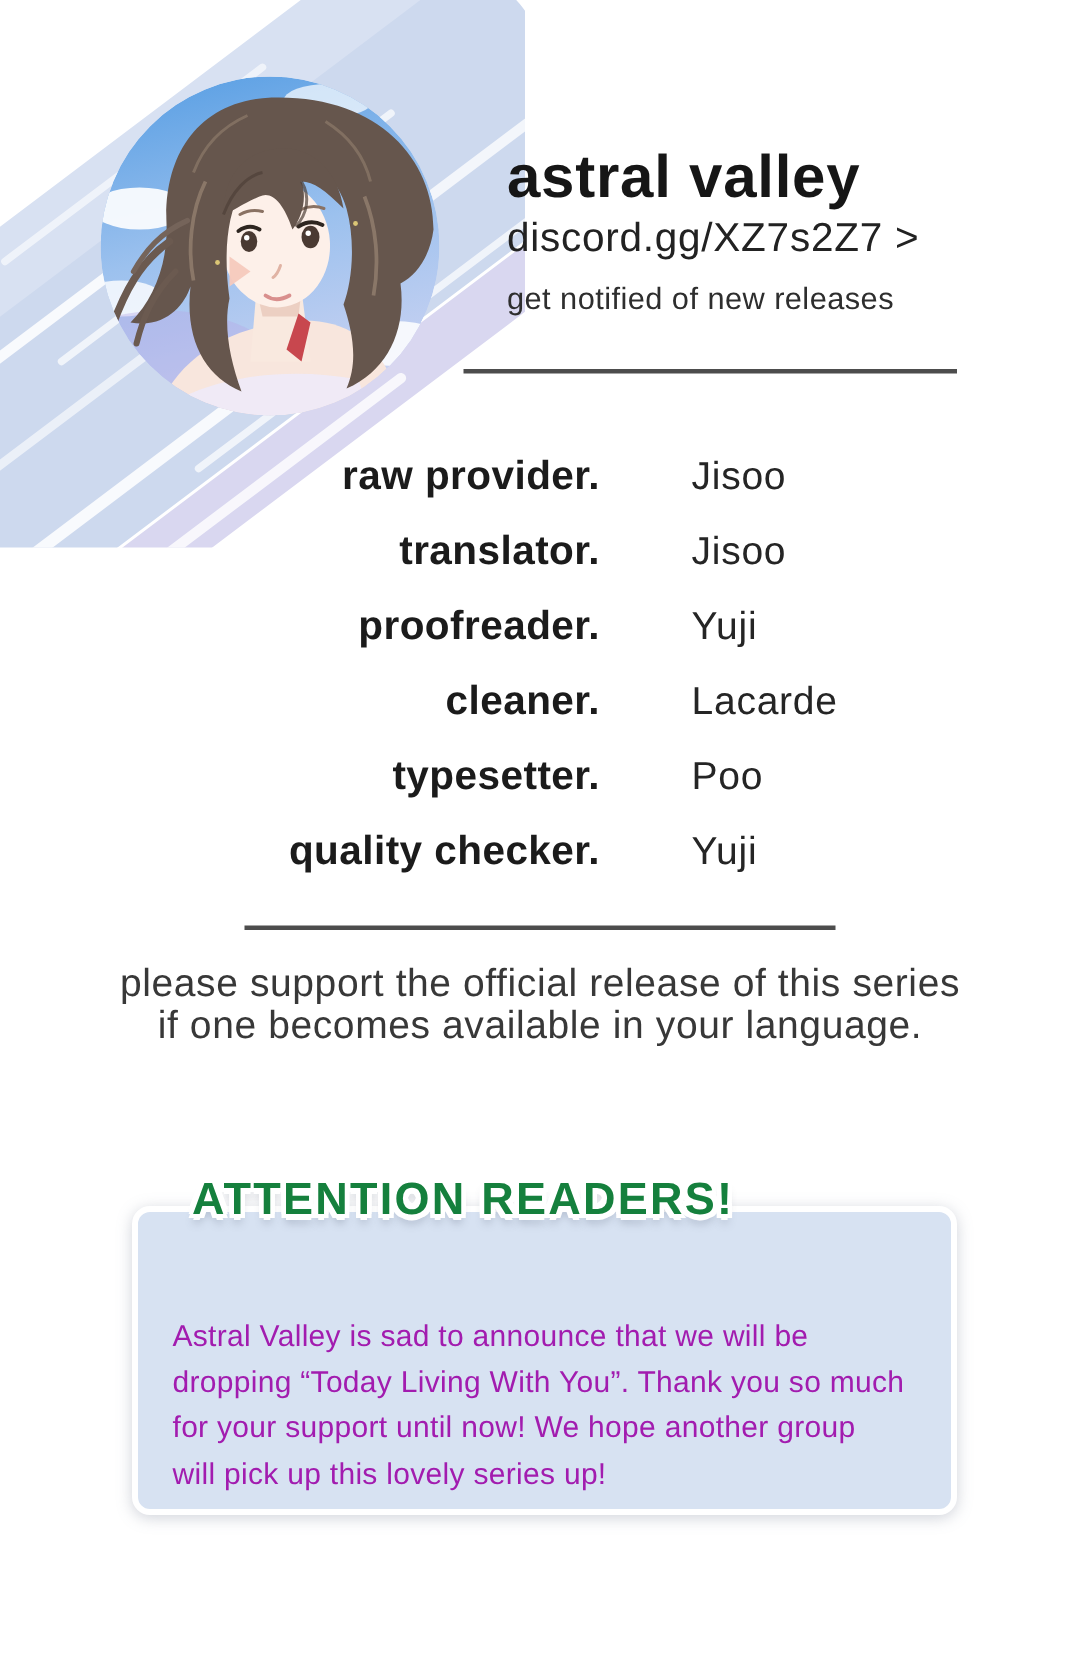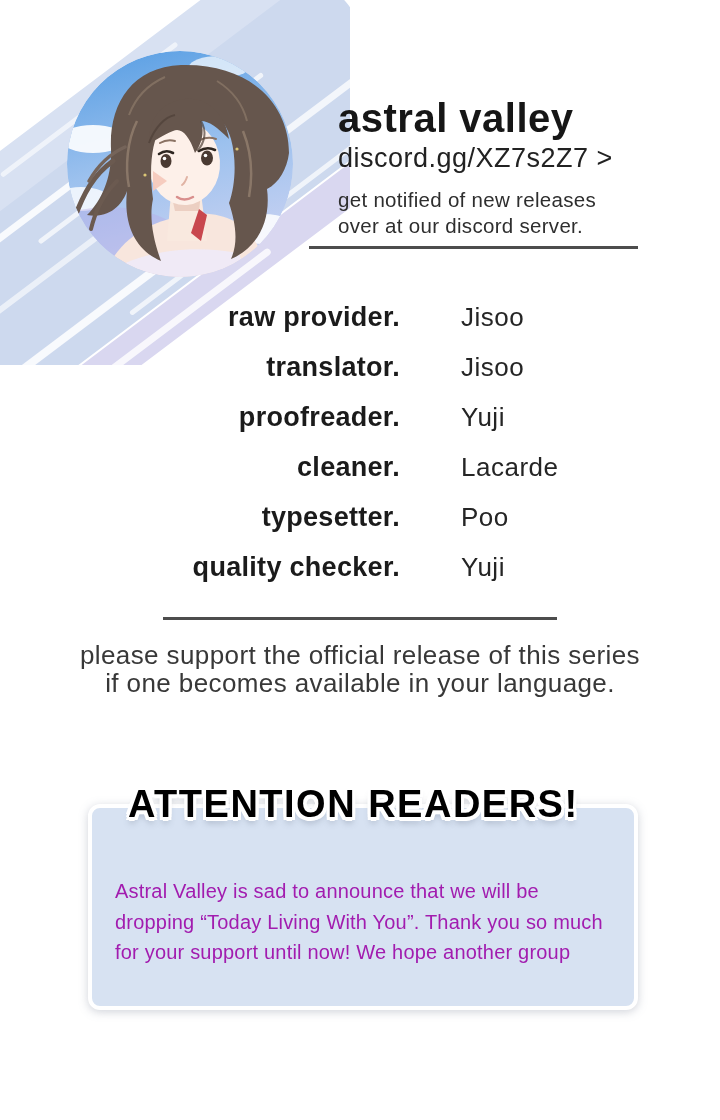--- a/index.html
+++ b/index.html
@@ -48,21 +48,21 @@
     line-height:28px;letter-spacing:0.4px;
   }
 
   
   .announce-box{
     left:88px;top:804px;width:550px;height:206px;box-sizing:border-box;
     background:#d7e2f2;border:4px solid #ffffff;border-radius:12px;
     box-shadow:0 2px 10px rgba(120,130,150,0.35);
   }
   .announce-heading{
-    left:128px;top:783px;font-size:38px;font-weight:800;color:#000000;letter-spacing:1.5px;
+    left:128px;top:783px;font-size:30px;font-weight:800;color:#15803d;letter-spacing:1.5px;
     text-shadow:
       -3px -3px 0 #fff, 3px -3px 0 #fff, -3px 3px 0 #fff, 3px 3px 0 #fff,
       -3px 0 0 #fff, 3px 0 0 #fff, 0 -3px 0 #fff, 0 4px 0 #fff,
       0 6px 6px rgba(90,100,120,0.35);
     z-index:3;
   }
   .announce-body{
     left:115px;top:876px;width:505px;font-size:20px;line-height:30.5px;color:#a21caf;
     letter-spacing:0.2px;z-index:2;
   }
@@ -159,21 +159,20 @@
       <circle cx="78" cy="124" r="1.6" fill="#e8d37a" opacity="0.9"></circle>
       <circle cx="170" cy="98" r="1.6" fill="#e8d37a" opacity="0.9"></circle>
     </g>
   </svg>
 </div>
 
 <div class="abs title">astral valley</div>
 <div class="abs discord-link">discord.gg/XZ7s2Z7 &gt;</div>
 <div class="abs header-note">
   <div>get notified of new releases</div>
-  <div>over at our discord server.</div>
 </div>
 <div class="abs divider divider-1"></div>
 
 <div class="abs credits">
   <div class="credit-row">
     <div class="credit-role">raw provider.</div>
     <div class="credit-name">Jisoo</div>
   </div>
   <div class="credit-row">
     <div class="credit-role">translator.</div>
@@ -203,13 +202,14 @@
   <div>please support the official release of this series</div>
   <div>if one becomes available in your language.</div>
 </div>
 
 <div class="abs announce-box"></div>
 <div class="abs announce-heading">ATTENTION READERS!</div>
 <div class="abs announce-body">
   <div>Astral Valley is sad to announce that we will be</div>
   <div>dropping “Today Living With You”.  Thank you so much</div>
   <div>for your support until now! We hope another group</div>
+  <div>will pick up this lovely series up!</div>
 </div>
 
 </body></html>

